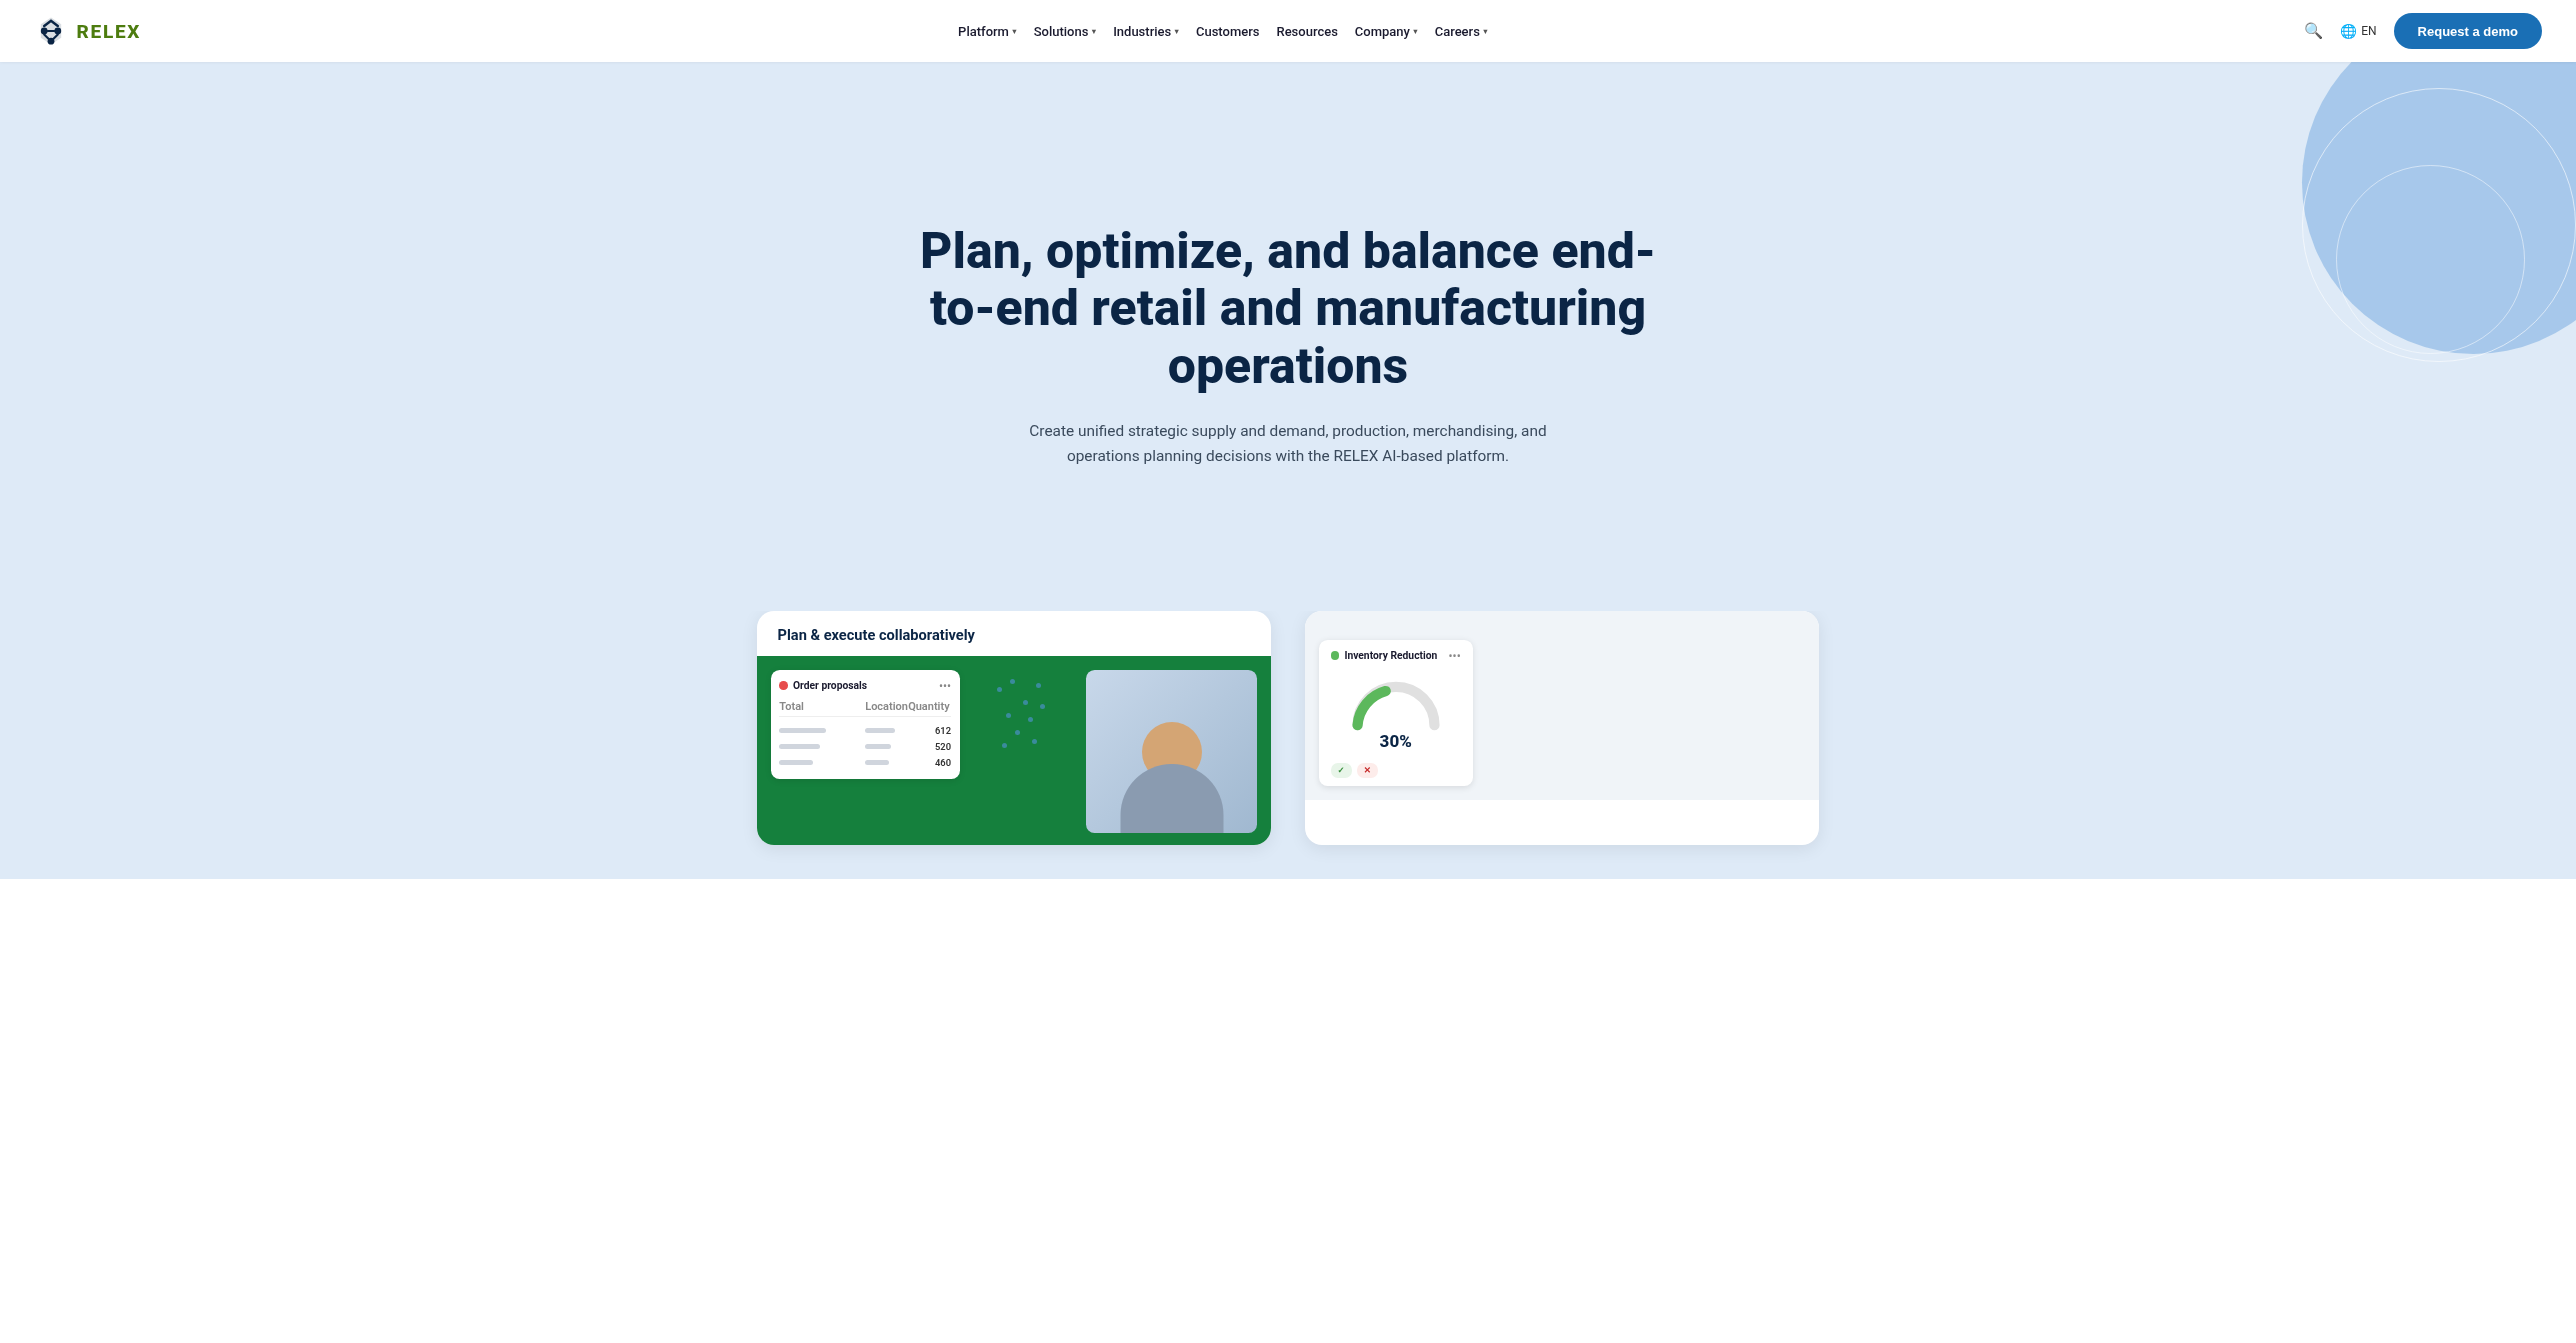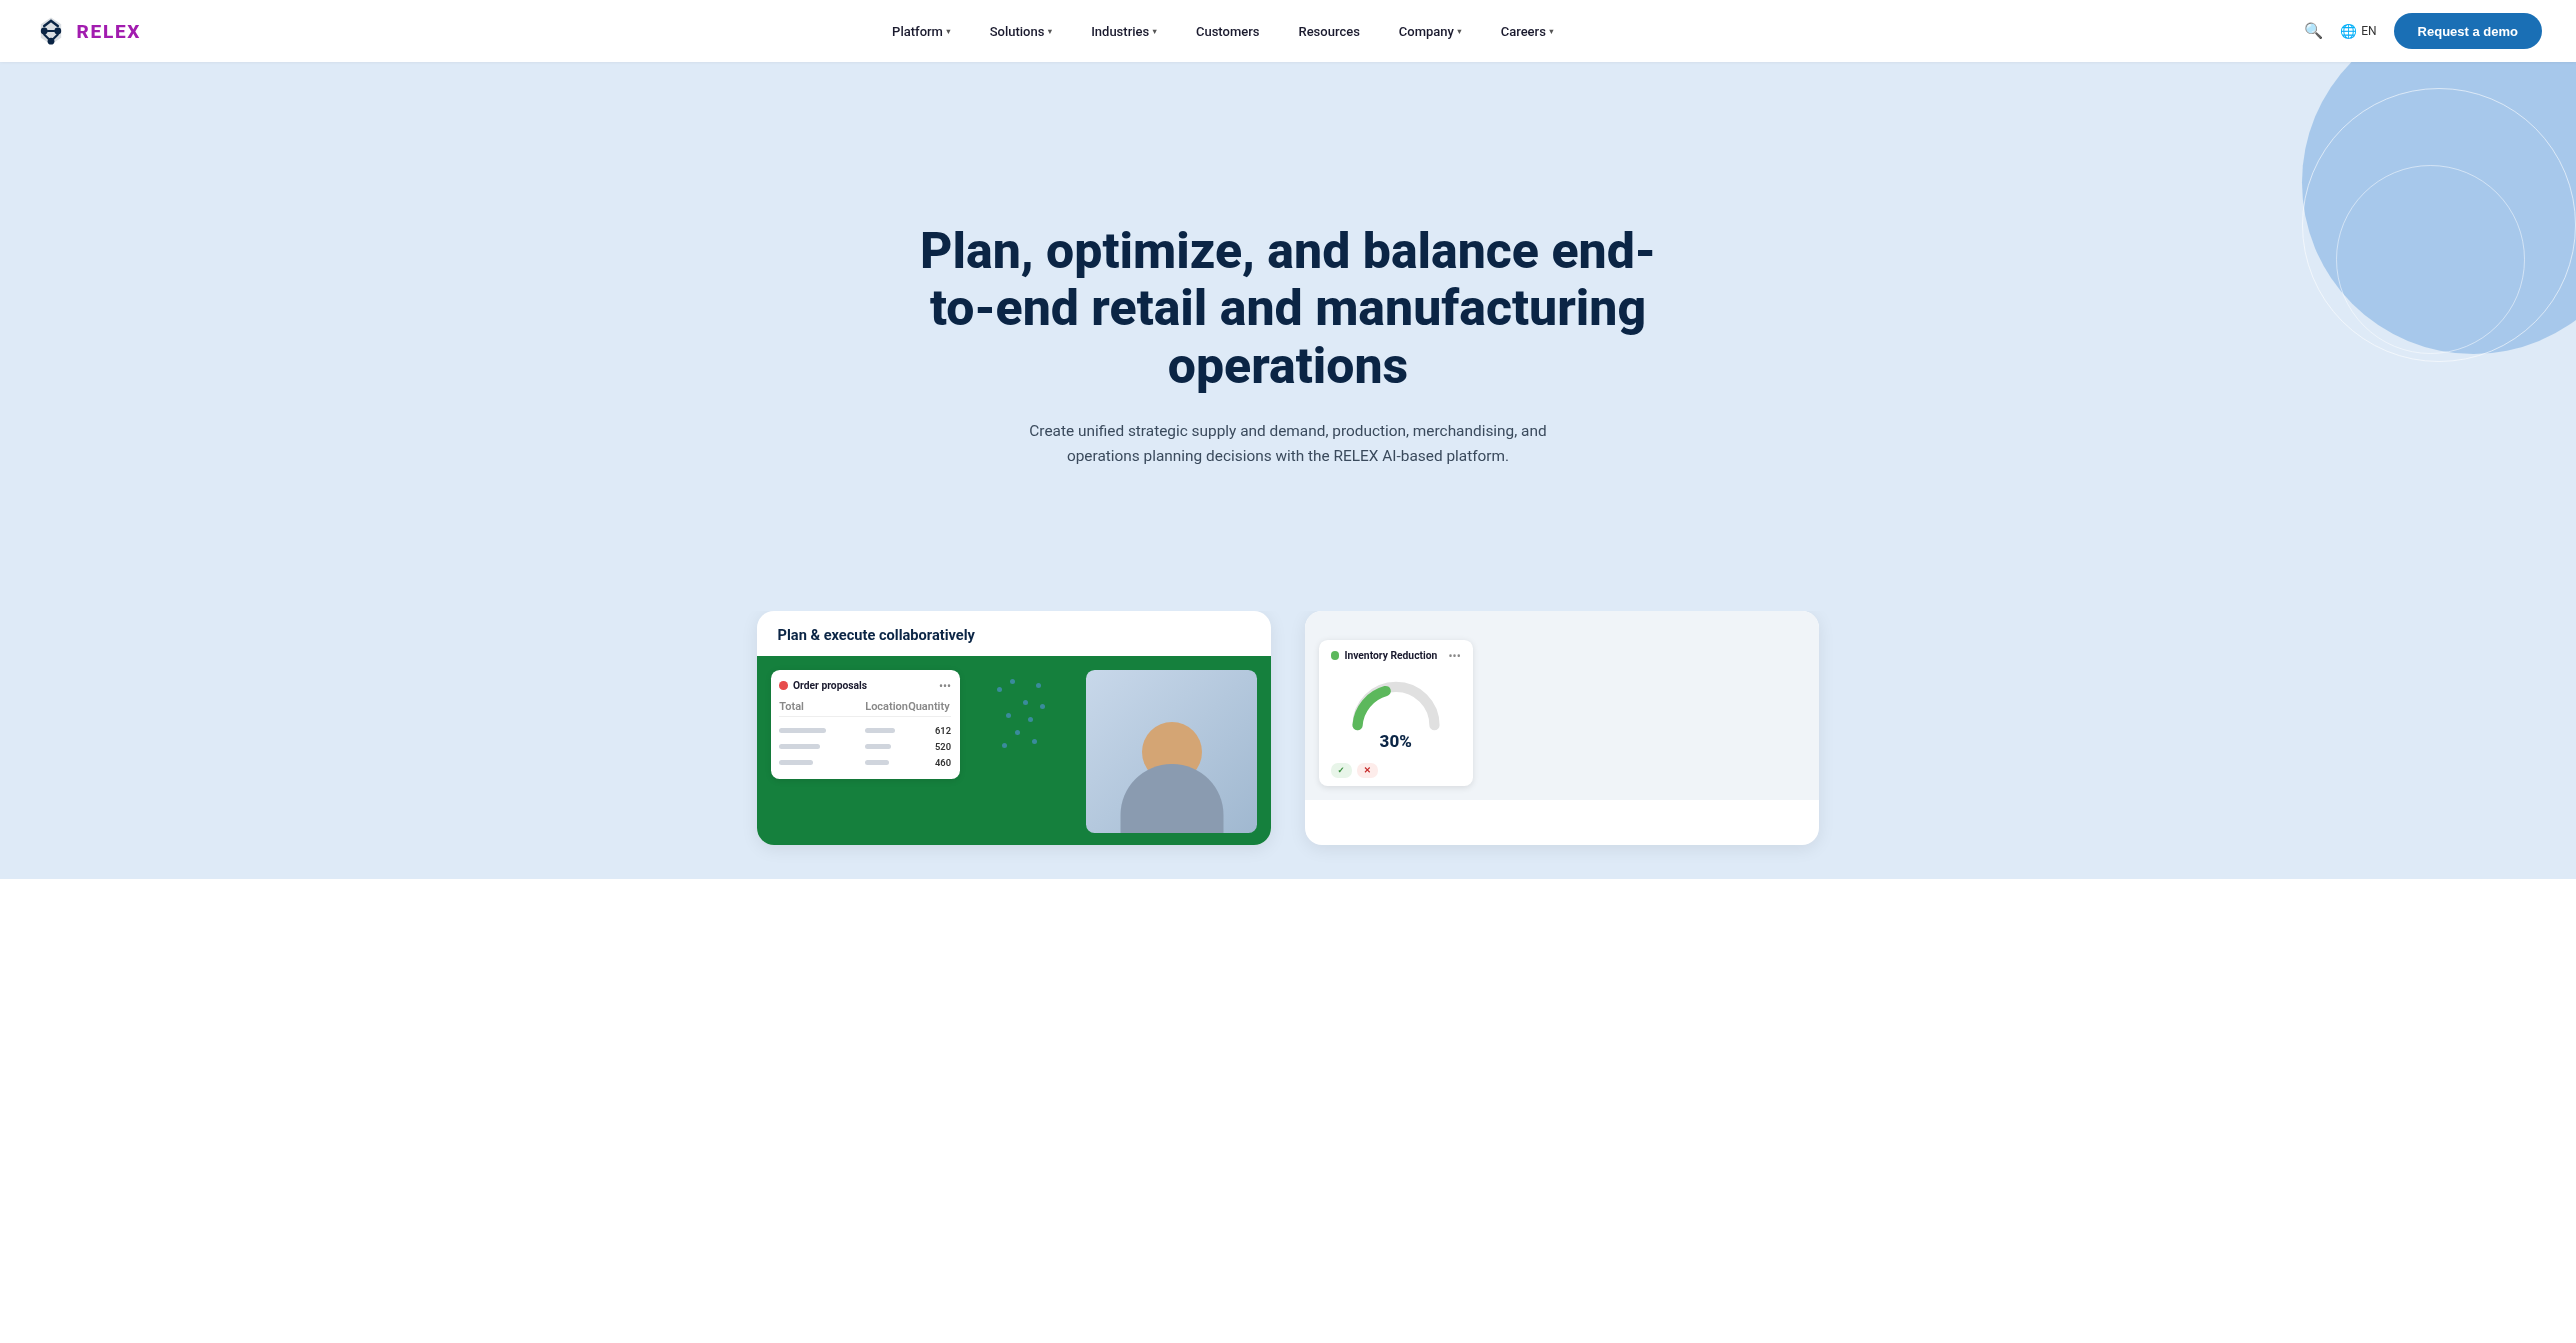--- a/index.html
+++ b/index.html
@@ -9,22 +9,22 @@
     nav {
       position: fixed; top: 0; left: 0; right: 0; z-index: 100;
       background: #fff;
       height: 62px;
       display: flex; align-items: center; justify-content: space-between;
       padding: 0 34px;
       box-shadow: 0 0.9px 3.4px rgba(0,0,0,0.08);
     }
     .nav-logo { display: flex; align-items: center; gap: 8.6px; cursor: pointer; }
     .nav-logo-icon { width: 34px; height: 34px; }
-    .nav-logo-text { font-size: 19px; font-weight: 800; color: #a21caf; letter-spacing: 1.7px; }
-    .nav-links { display: flex; align-items: center; gap: 39px; }
+    .nav-logo-text { font-size: 19px; font-weight: 800; color: #4d7c0f; letter-spacing: 1.7px; }
+    .nav-links { display: flex; align-items: center; gap: 17px; }
     .nav-link {
       font-size: 13px; font-weight: 500; color: #1a1a2e;
       cursor: pointer; display: flex; align-items: center; gap: 3.4px;
       text-decoration: none;
     }
     .chevron { font-size: 8.6px; color: #555; }
     .nav-right { display: flex; align-items: center; gap: 17px; }
     .nav-search { cursor: pointer; color: #333; font-size: 15.4px; }
     .nav-lang { display: flex; align-items: center; gap: 3.4px; cursor: pointer; font-size: 12px; color: #333; }
     .nav-globe { font-size: 13.7px; }

